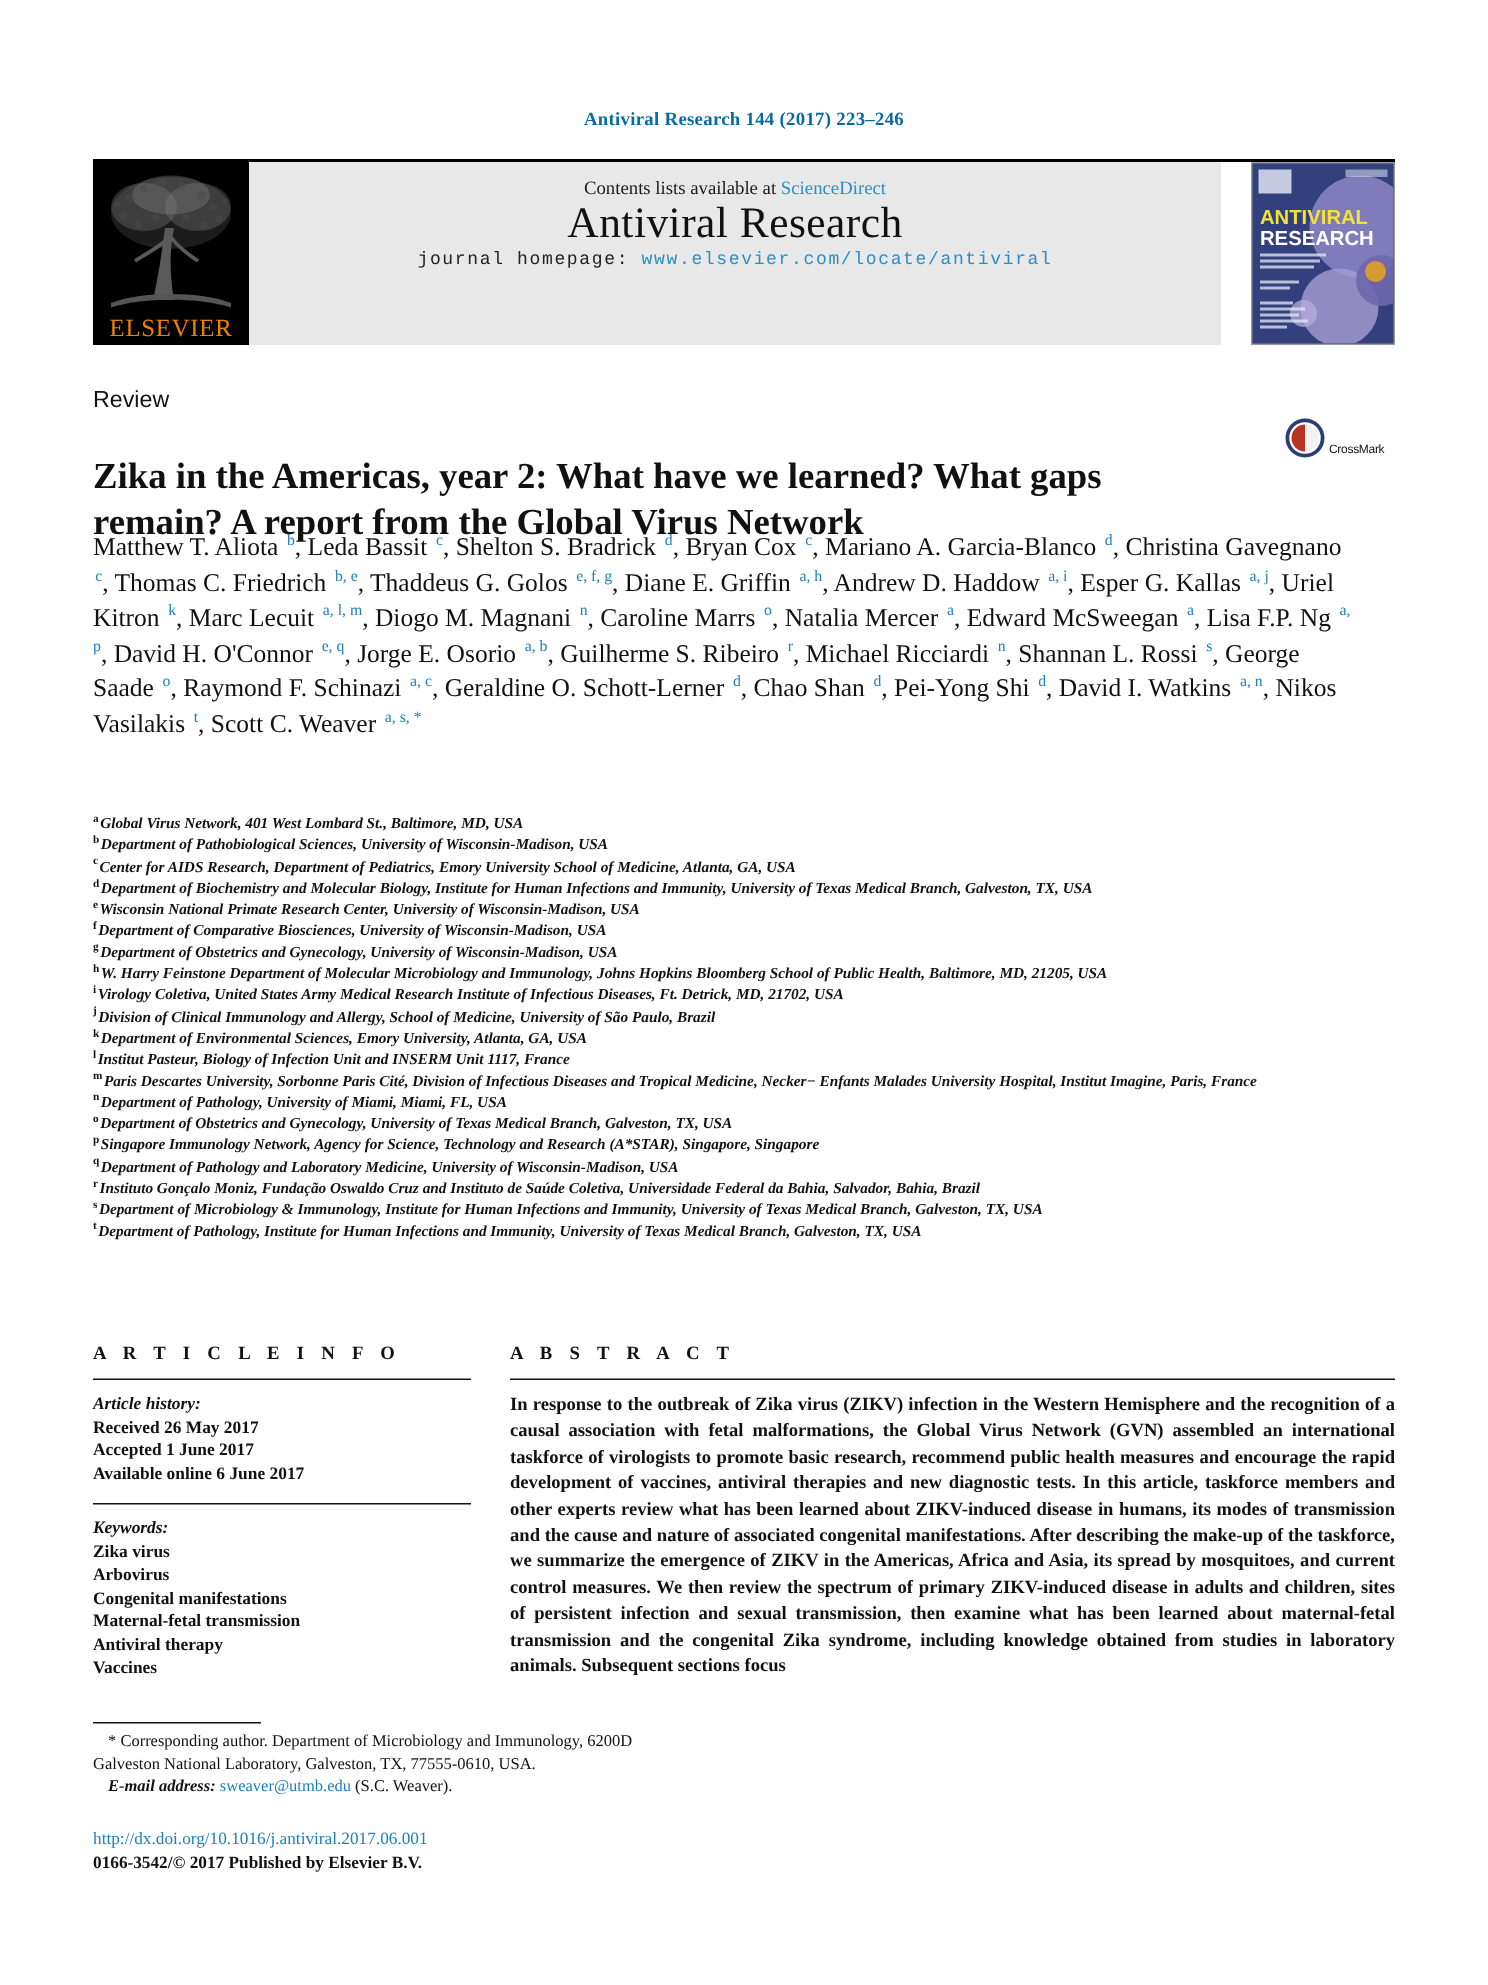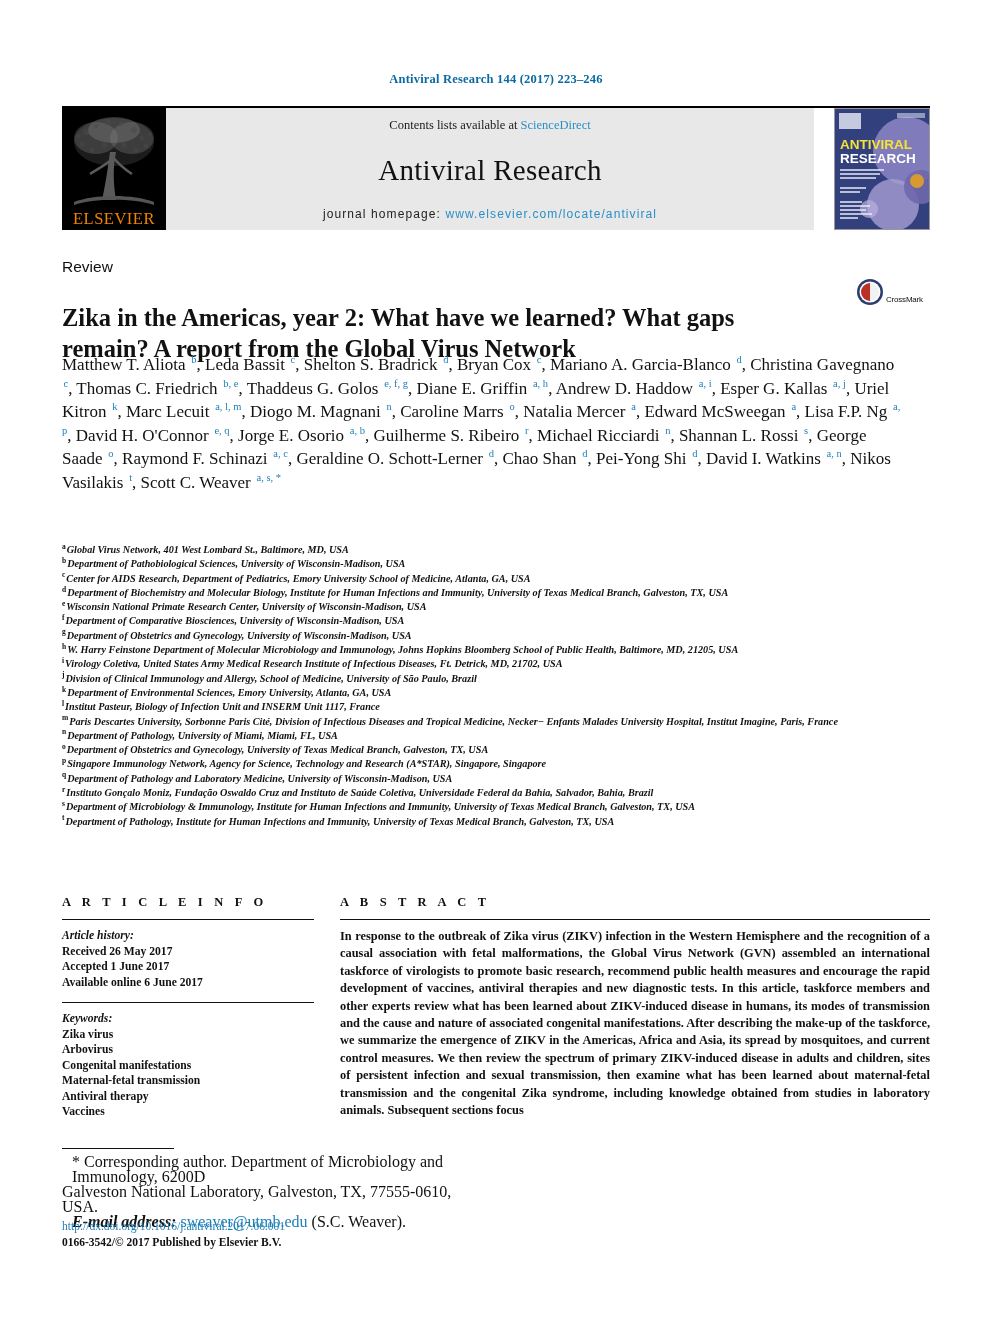--- a/index.html
+++ b/index.html
@@ -69,42 +69,42 @@
     font-size: 16.5px;
     letter-spacing: .5px;
     color: #ef8200;
   }
   .journal-banner {
     flex: 1 1 auto;
     background: #e8e8e8;
     display: flex;
     flex-direction: column;
     align-items: center;
-    justify-content: space-between;
+    justify-content: flex-start;
     padding: 10px 0 9px 0;
     box-sizing: border-box;
   }
   .contents-line {
     font-size: 12.5px;
     color: #1a1a1a;
   }
   .contents-line .sd {
     color: #2b8fc4;
   }
   .journal-title {
     font-size: 29px;
     color: #111;
     letter-spacing: .3px;
     font-family: "Liberation Serif", serif;
   }
   .homepage-line {
     font-size: 12px;
     letter-spacing: 1.1px;
     color: #222;
-    font-family: Liberation Sans, sans-serif;
+    font-family: Liberation Mono, monospace;
   }
   .homepage-line .url { color: #2b8fc4; }
   .cover-thumb {
     width: 96px;
     flex: 0 0 96px;
     border: 1px solid #999;
     box-sizing: border-box;
     position: relative;
     overflow: hidden;
     background: #2f3f7a;
@@ -235,21 +235,21 @@
     font-weight: bold;
     color: #111;
   }
 
   
   .footnote {
     position: absolute;
     left: 62px;
     top: 1148px;
     width: 420px;
-    font-size: 16px;
+    font-size: 11px;
     line-height: 15px;
     color: #111;
   }
   .footnote-rule {
     border-top: 1px solid #111;
     width: 112px;
     margin-bottom: 5px;
   }
   .fn-indent { padding-left: 10px; }
   .fn-email-label { font-style: italic; font-weight: bold; }

